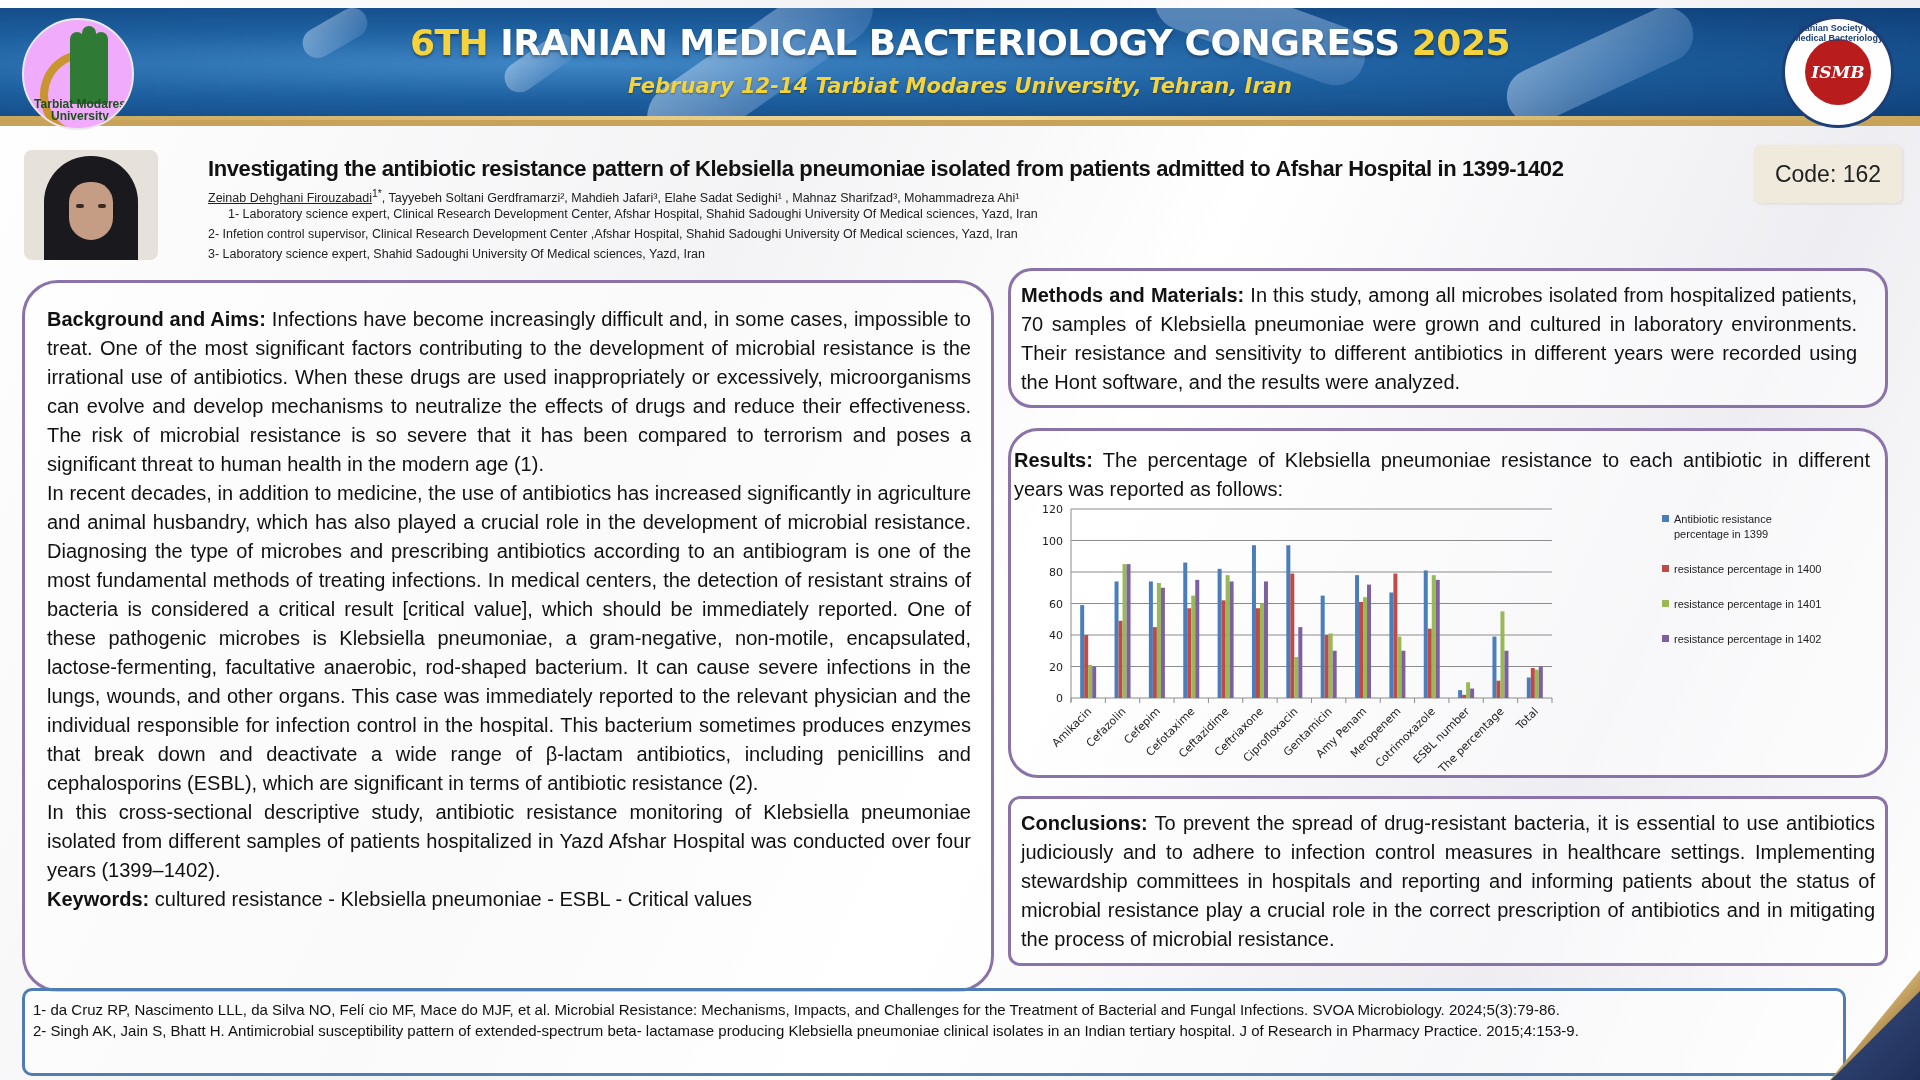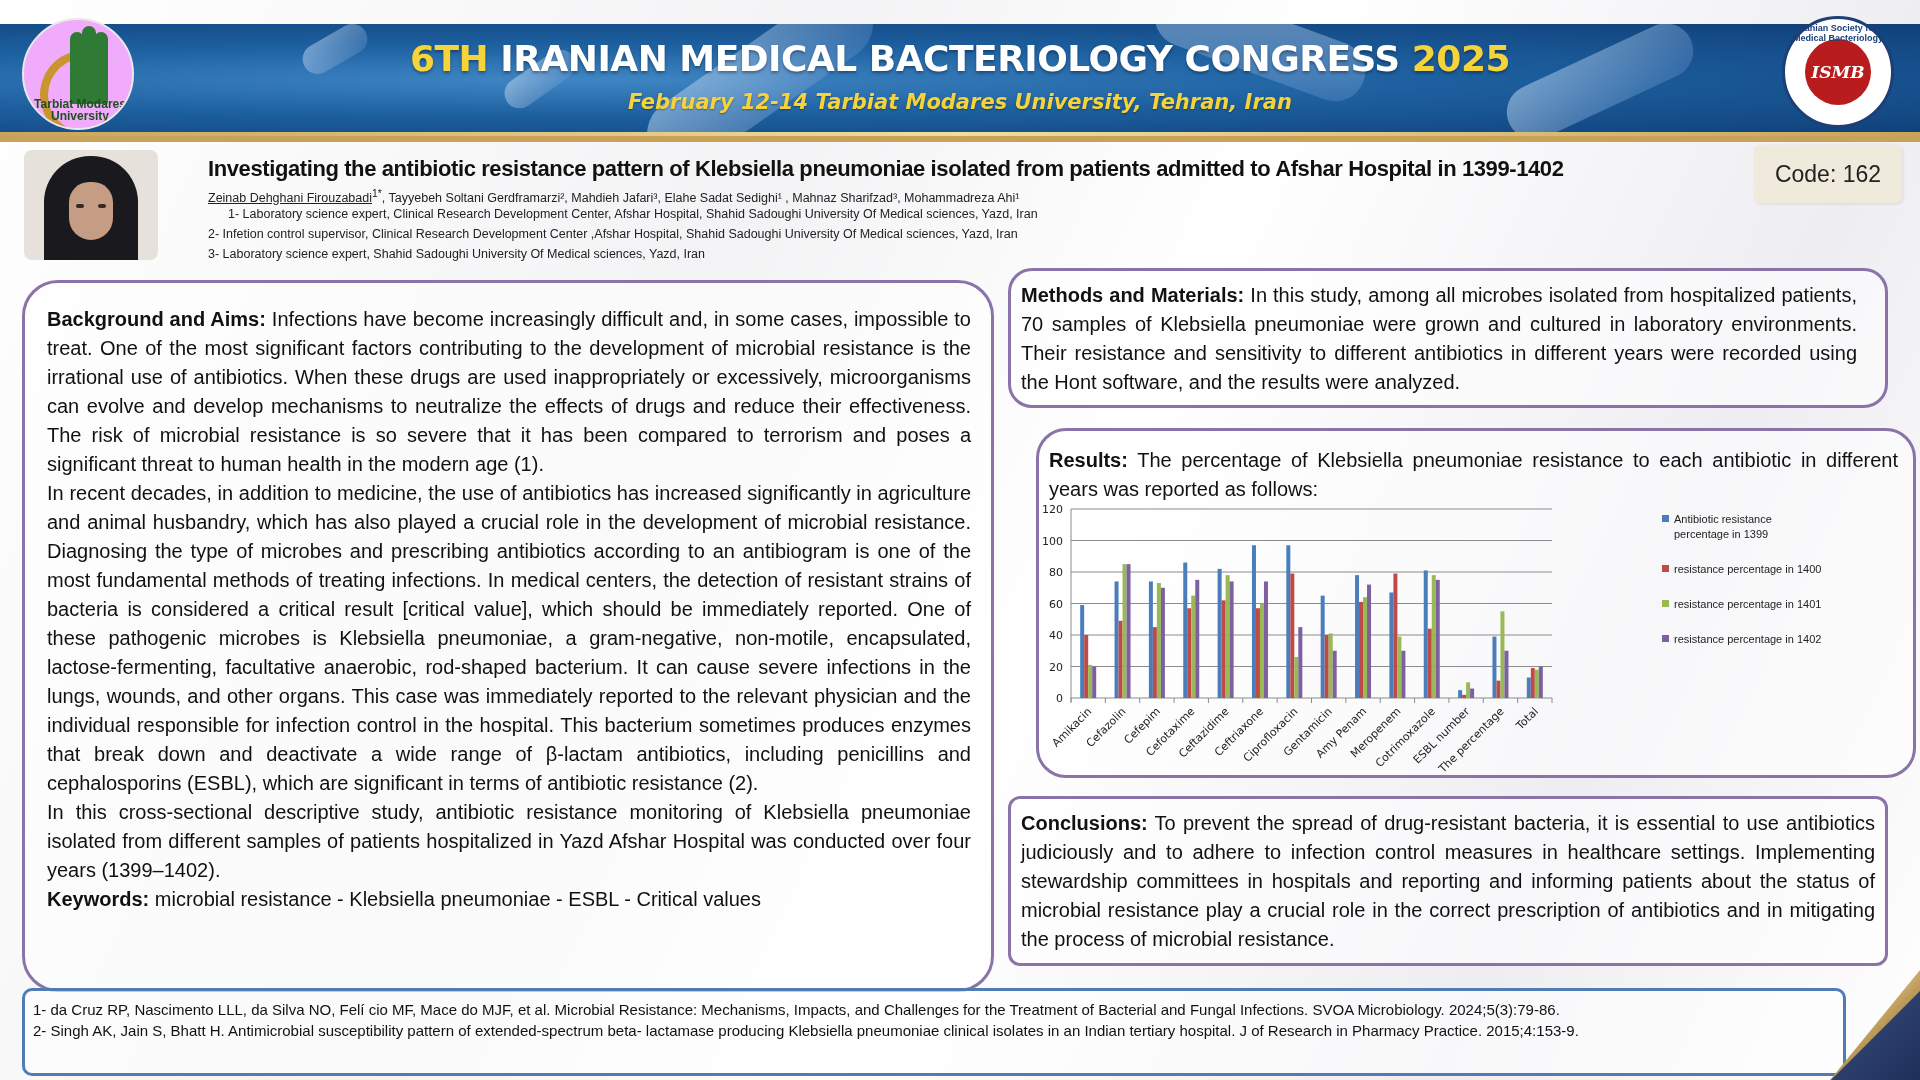--- a/index.html
+++ b/index.html
@@ -9,21 +9,20 @@
     background: linear-gradient(115deg, #ffffff 0%, #f3f3f5 35%, #ffffff 55%, #eeeef2 80%, #ffffff 100%);
     position: relative;
     color: #111;
   }
   
   .banner {
     position: absolute; left: 0; top: 8px; width: 1920px; height: 118px;
     background: radial-gradient(ellipse at 30% 50%, #3f86c4 0%, #1d5f9f 45%, #0f3f78 100%);
     overflow: hidden;
     border-bottom: 6px solid #c9a25a;
-    margin-top: 16px;
   }
   .banner::after {
     content: ""; position: absolute; left: 0; right: 0; bottom: 0; height: 4px;
     background: linear-gradient(90deg, #c8a458, #f1dc9c, #c8a458);
   }
   .bact { position: absolute; border-radius: 40px; background: linear-gradient(160deg, rgba(190,215,240,0.55), rgba(90,140,200,0.35)); }
   .banner-title {
     position: absolute; left: 0; width: 1920px; top: 14px; text-align: center;
     font-family: "DejaVu Sans", sans-serif; font-weight: bold; font-size: 36px; color: #ffffff;
     letter-spacing: -0.5px; text-shadow: 0 2px 3px rgba(0,0,0,0.35);
@@ -83,21 +82,21 @@
 
   
   .panel {
     position: absolute; border: 3px solid #8a73a8; border-radius: 24px; background: rgba(255,255,255,0.55);
     font-size: 20px; line-height: 29px; text-align: justify; color: #111;
   }
   .panel b { font-weight: bold; }
   .bg-panel { left: 22px; top: 268px; width: 972px; height: 712px; border-radius: 36px; padding: 22px 20px 0 22px; margin-top: 12px; }
   .bg-panel p { margin: 0; }
   .methods-panel { left: 1008px; top: 268px; width: 880px; height: 140px; border-radius: 24px; padding: 10px 28px 0 10px; }
-  .results-panel { left: 1008px; top: 428px; width: 880px; height: 350px; border-radius: 30px; padding: 15px 15px 0 10px; margin-left: 28px; }
+  .results-panel { left: 1008px; top: 428px; width: 880px; height: 350px; border-radius: 30px; padding: 15px 15px 0 3px; }
   .concl-panel { left: 1008px; top: 796px; width: 880px; height: 170px; border-radius: 12px; padding: 10px 10px 0 10px; }
   .ref-panel {
     position: absolute; left: 22px; top: 988px; width: 1824px; height: 88px;
     border: 3px solid #4f7db3; border-radius: 10px; background: rgba(255,255,255,0.6);
     padding: 8px 8px; font-size: 15px; line-height: 21px; color: #111;
   }
 
   
   .chart { position: absolute; left: 0; top: 0; }
   .legend { position: absolute; left: 1662px; top: 512px; width: 160px; font-size: 11px; line-height: 15px; color: #222; }
@@ -158,21 +157,21 @@
 <div class="affil" style="top:207px;margin-left:20px;">1- Laboratory science expert, Clinical Research Development Center, Afshar Hospital, Shahid Sadoughi University Of Medical sciences, Yazd, Iran</div>
 <div class="affil" style="top:227px;">2- Infetion control  supervisor, Clinical Research Development Center ,Afshar Hospital, Shahid Sadoughi University Of Medical sciences, Yazd, Iran</div>
 <div class="affil" style="top:247px;">3- Laboratory science expert, Shahid Sadoughi University Of Medical sciences, Yazd, Iran</div>
 
 <div class="code-box">Code: 162</div>
 
 <div class="panel bg-panel">
   <p><b>Background and Aims:</b><span> Infections have become increasingly difficult and, in some cases, impossible to treat. One of the most significant factors contributing to the development of microbial resistance is the irrational use of antibiotics. When these drugs are used inappropriately or excessively, microorganisms can evolve and develop mechanisms to neutralize the effects of drugs and reduce their effectiveness. The risk of microbial resistance is so severe that it has been compared to terrorism and poses a significant threat to human health in the modern age (1).</span></p>
   <p>In recent decades, in addition to medicine, the use of antibiotics has increased significantly in agriculture and animal husbandry, which has also played a crucial role in the development of microbial resistance. Diagnosing the type of microbes and prescribing antibiotics according to an antibiogram is one of the most fundamental methods of treating infections. In medical centers, the detection of resistant strains of bacteria is considered a critical result [critical value], which should be immediately reported. One of these pathogenic microbes is Klebsiella pneumoniae, a gram-negative, non-motile, encapsulated, lactose-fermenting, facultative anaerobic, rod-shaped bacterium. It can cause severe infections in the lungs, wounds, and other organs. This case was immediately reported to the relevant physician and the individual responsible for infection control in the hospital. This bacterium sometimes produces enzymes that break down and deactivate a wide range of β-lactam antibiotics, including penicillins and cephalosporins (ESBL), which are significant in terms of antibiotic resistance (2).</p>
   <p>In this cross-sectional descriptive study, antibiotic resistance monitoring of Klebsiella pneumoniae isolated from different samples of patients hospitalized in Yazd Afshar Hospital was conducted over four years (1399–1402).</p>
-  <p><b>Keywords:</b><span> microbial resistance - Klebsiella pneumoniae - ESBL - Critical values</span></p>
+  <p><b>Keywords:</b><span> cultured resistance - Klebsiella pneumoniae - ESBL - Critical values</span></p>
 </div>
 
 <div class="panel methods-panel">
   <b>Methods and Materials:</b><span> In this study, among all microbes isolated from hospitalized patients, 70 samples of Klebsiella pneumoniae were grown and cultured in laboratory environments. Their resistance and sensitivity to different antibiotics in different years were recorded using the Hont software, and the results were analyzed.</span>
 </div>
 
 <div class="panel results-panel">
   <b>Results:</b><span> The percentage of Klebsiella pneumoniae resistance to each antibiotic in different years was reported as follows:</span>
 </div>
 

